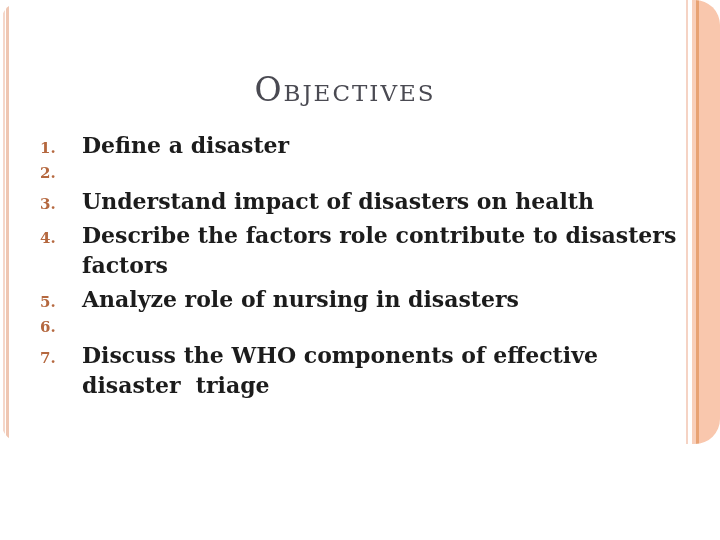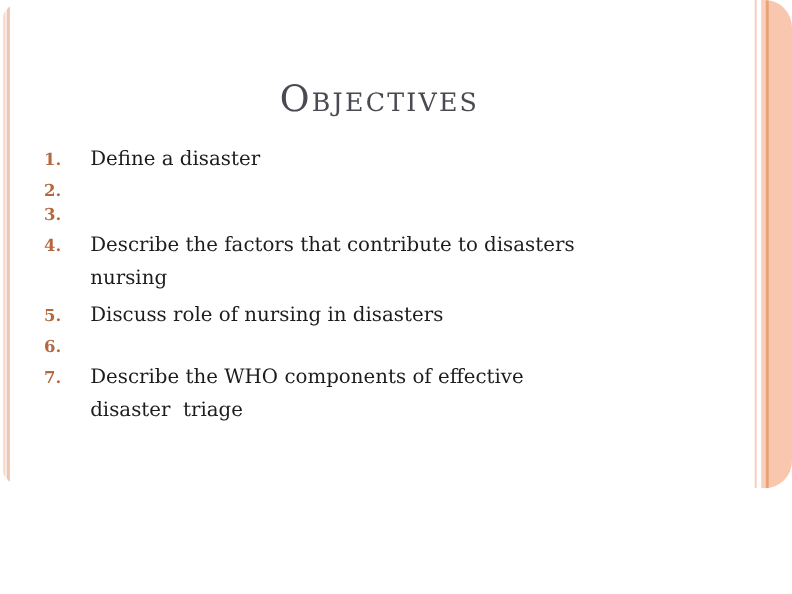--- a/index.html
+++ b/index.html
@@ -68,23 +68,24 @@
     align-items: baseline;
     margin-bottom: 4px;
   }
   .obj-item .num {
     flex: 0 0 42px;
     font-size: 15px;
     font-weight: 700;
     color: var(--marker-sienna);
   }
   .obj-item .txt {
-    font-size: 18px;
+    font-size: 22px;
     line-height: 30px;
     color: var(--text-black);
+    font-weight: bold;
   }
   .obj-item .txt .line {
     white-space: pre;
   }
   
   .circle {
     position: absolute;
     left: 642px;
     top: 448px;
     width: 44px;
@@ -107,41 +108,44 @@
         <span class="num">1.</span>
         <div class="txt">
           <div class="line">Define a disaster</div>
         </div>
       </li>
       <li class="obj-item">
         <span class="num">2.</span>
       </li>
       <li class="obj-item">
         <span class="num">3.</span>
+        <div class="txt">
+          <div class="line">Understand impact of disasters on health</div>
+        </div>
       </li>
       <li class="obj-item">
         <span class="num">4.</span>
         <div class="txt">
-          <div class="line">Describe the factors that contribute to disasters</div>
-          <div class="line">nursing</div>
+          <div class="line">Describe the factors role contribute to disasters</div>
+          <div class="line">factors</div>
         </div>
       </li>
       <li class="obj-item">
         <span class="num">5.</span>
         <div class="txt">
-          <div class="line">Discuss role of nursing in disasters</div>
+          <div class="line">Analyze role of nursing in disasters</div>
         </div>
       </li>
       <li class="obj-item">
         <span class="num">6.</span>
       </li>
       <li class="obj-item">
         <span class="num">7.</span>
         <div class="txt">
-          <div class="line">Describe the WHO components of effective</div>
+          <div class="line">Discuss the WHO components of effective</div>
           <div class="line">disaster  triage</div>
         </div>
       </li>
     </ol>
 
   <div class="v-line right-thin"></div>
   <div class="v-line right-stripe"></div>
   <div class="v-line right-dark"></div>
   <div class="v-line right-band"></div>
 

